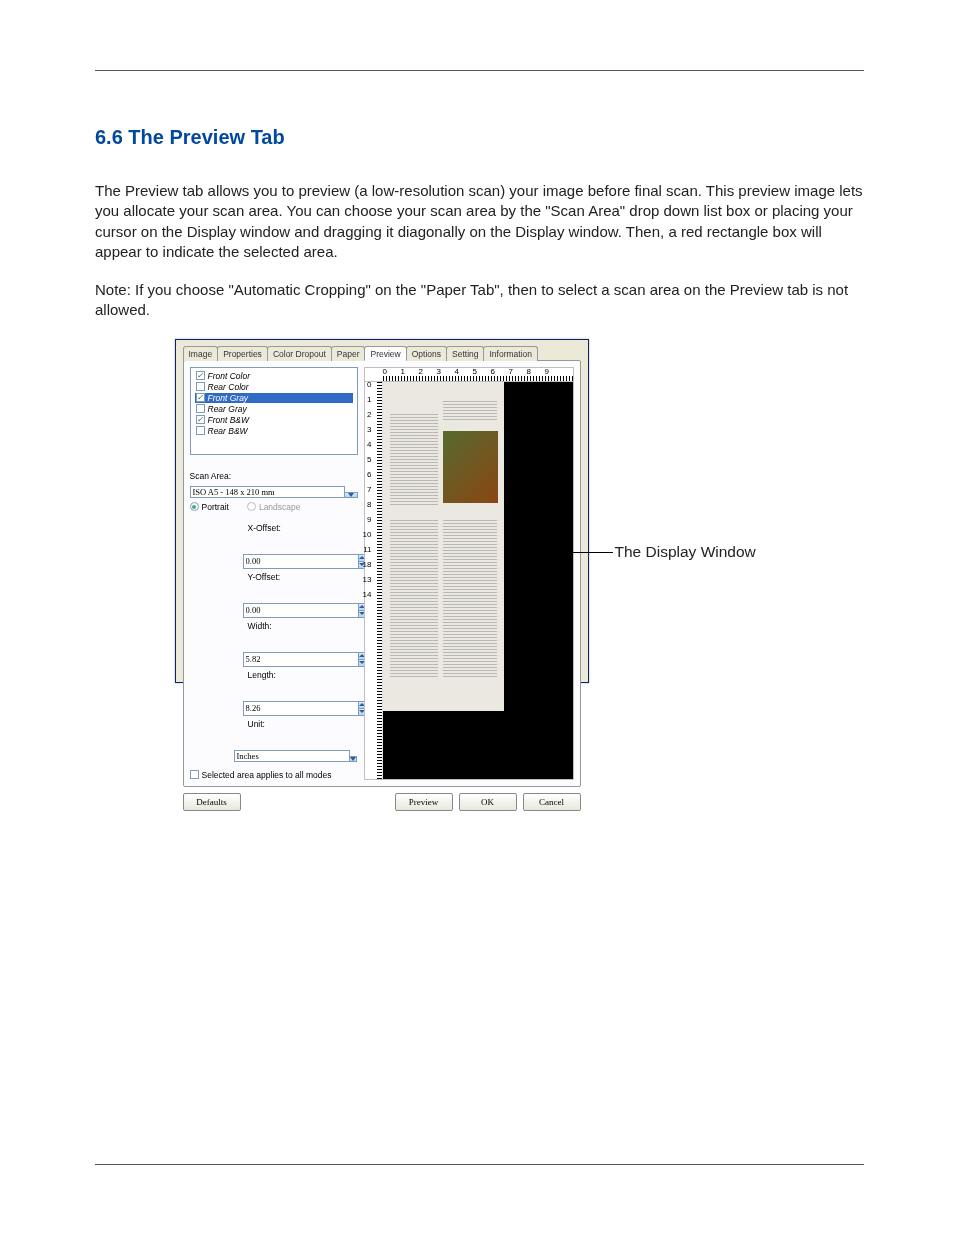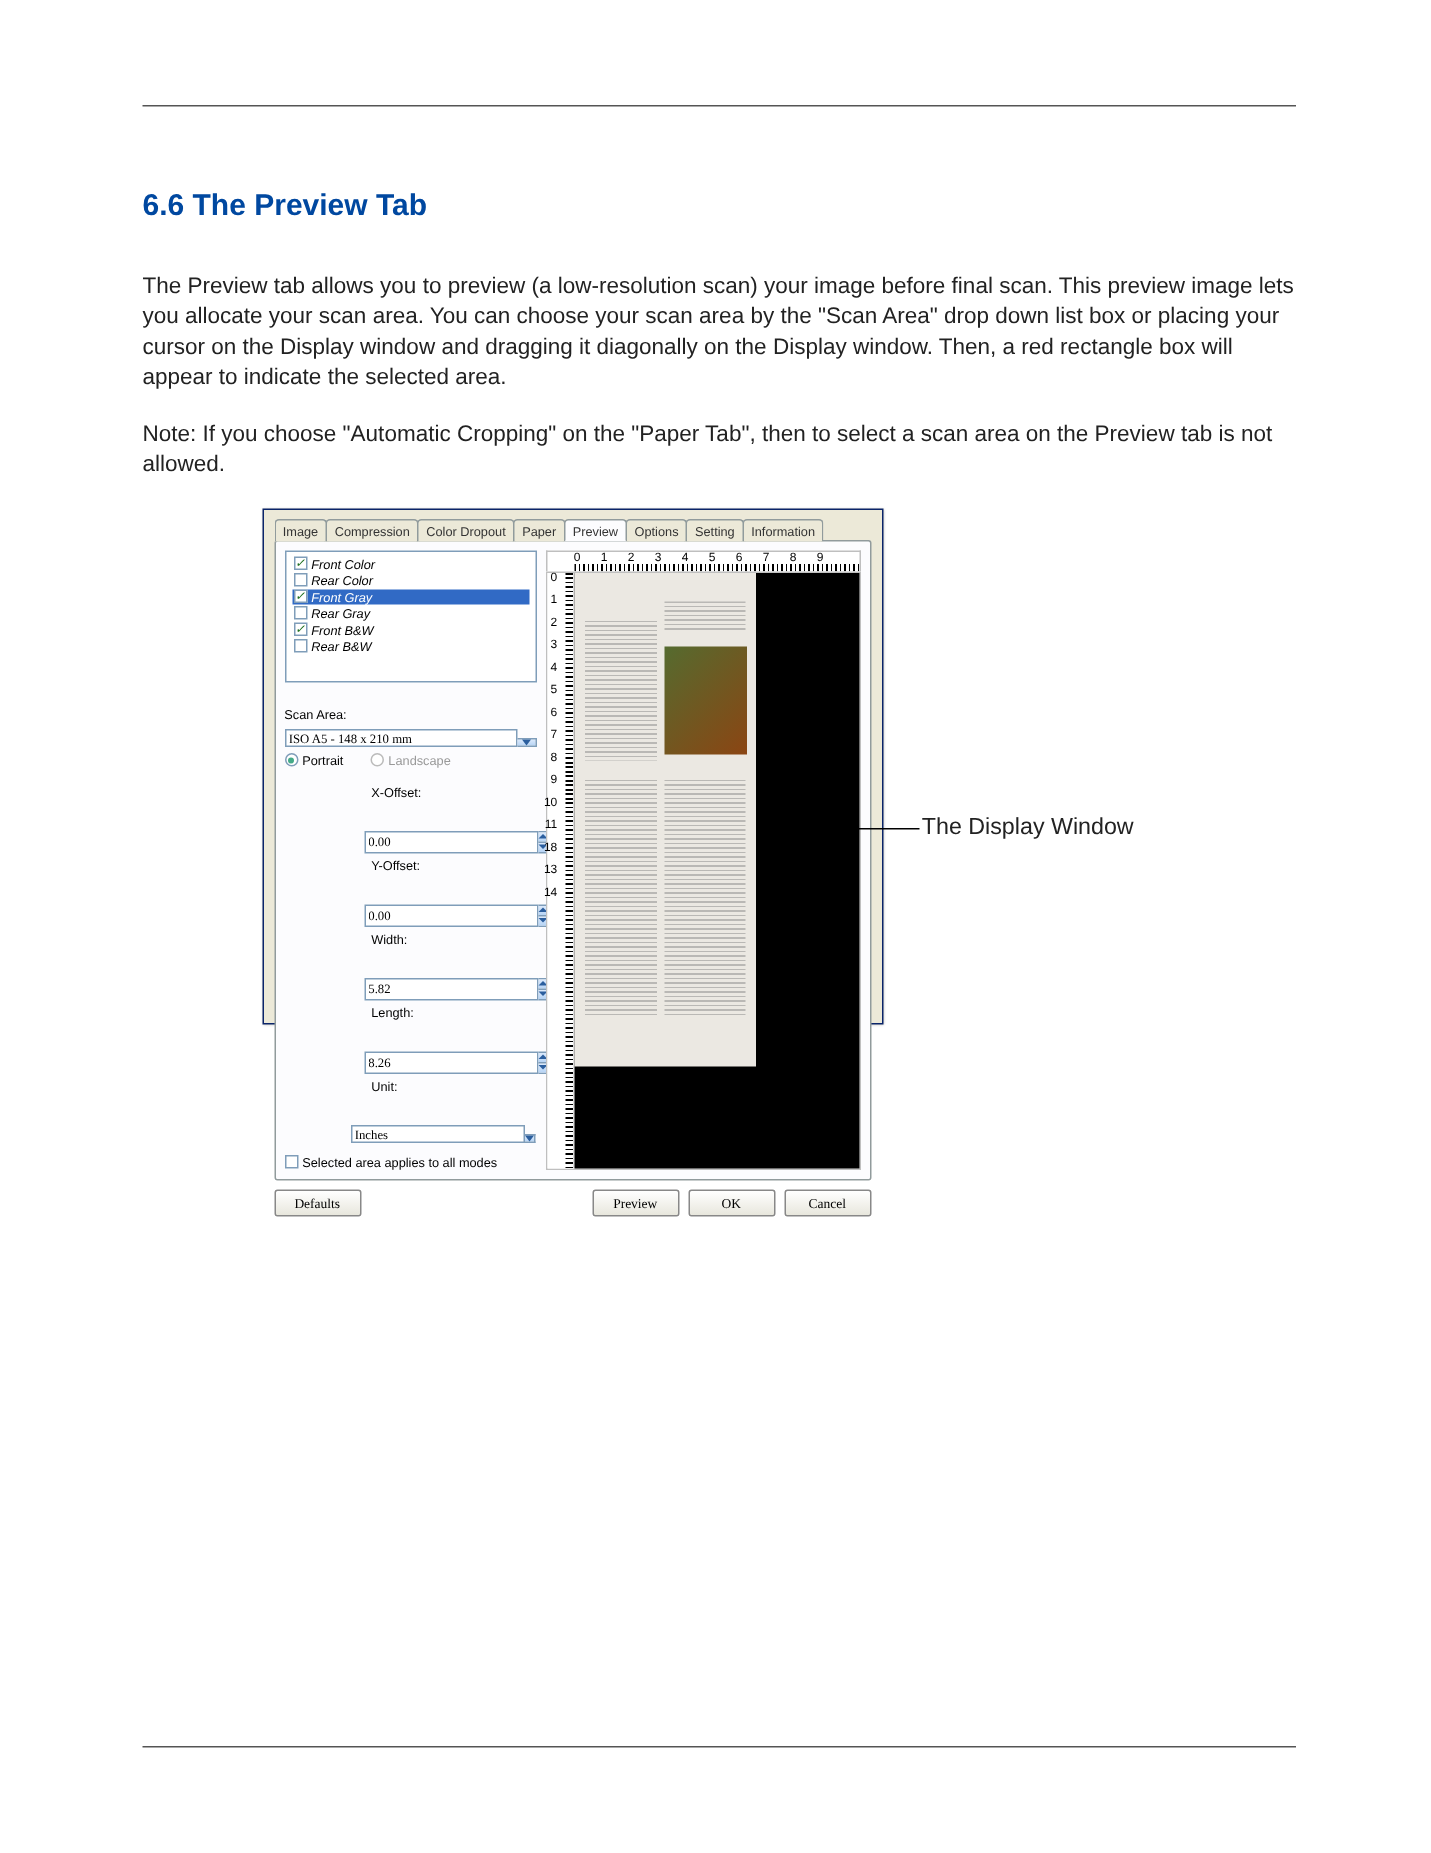--- a/index.html
+++ b/index.html
@@ -85,21 +85,21 @@
 <h2 class="section-title">6.6  The Preview Tab</h2>
 
 <p class="body-para">The Preview tab allows you to preview (a low-resolution scan) your image before final scan. This preview image lets you allocate your scan area. You can choose your scan area by the "Scan Area" drop down list box or placing your cursor on the Display window and dragging it diagonally on the Display window. Then, a red rectangle box will appear to indicate the selected area.</p>
 <p class="body-para">Note: If you choose "Automatic Cropping" on the "Paper Tab", then to select a scan area on the Preview tab is not allowed.</p>
 
 <div class="dialog-area">
   <div class="dlg">
     <div class="dlg-body">
       <div class="tabs" id="tabstrip">
           <div class="tab inactive">Image</div>
-          <div class="tab inactive">Compression</div>
+          <div class="tab inactive">Properties</div>
           <div class="tab inactive">Color Dropout</div>
           <div class="tab inactive">Paper</div>
           <div class="tab active">Preview</div>
           <div class="tab inactive">Options</div>
           <div class="tab inactive">Setting</div>
           <div class="tab inactive">Information</div>
         </div>
       <div class="tabpanel">
         <div class="leftcol">
           <div class="chklist" id="chklist">

